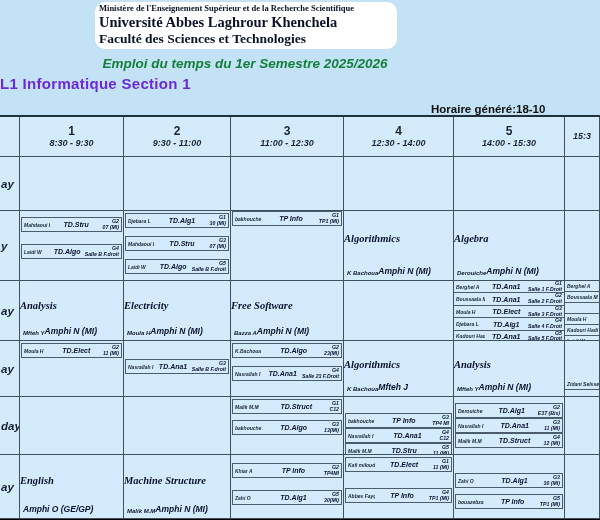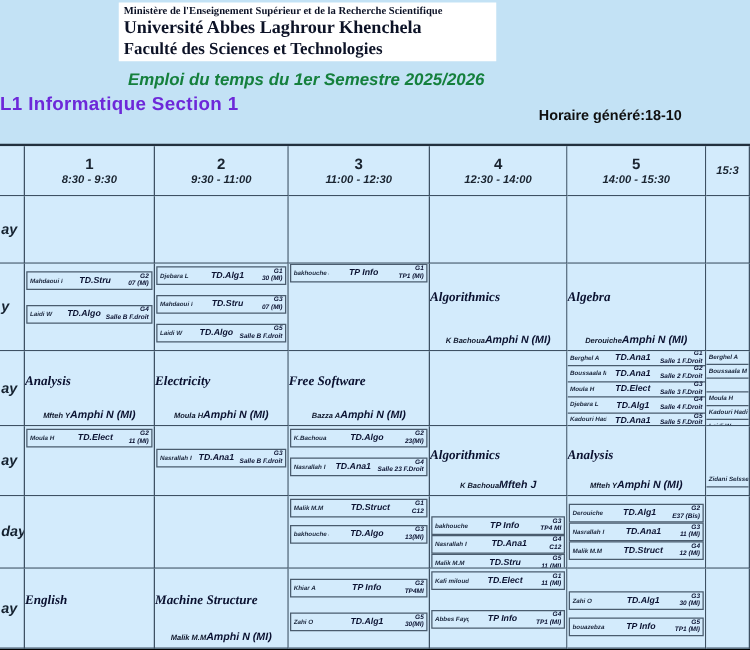--- a/index.html
+++ b/index.html
@@ -1,46 +1,46 @@
 <!DOCTYPE html>
 <html><head>
 <meta charset="utf-8">
 <style>
   html,body{margin:0;padding:0;}
   .page{position:relative;width:600px;height:520px;background:#c3e2f5;overflow:hidden;
         font-family:"Liberation Sans",sans-serif;color:#0c1226;}
   
   .hdr{position:absolute;top:0;left:0;width:600px;height:115px;}
   .ministry-box{position:absolute;left:95px;top:2px;width:294px;background:#ffffff;
-                padding:1px 4px 2px 4px;font-family:"Liberation Serif",serif;}
+                padding:1px 4px 2px 4px;font-family:"Liberation Serif",serif;border-radius:10px;}
   .min{font-size:8.5px;font-weight:bold;line-height:1.25;white-space:nowrap;}
   .uni{font-size:14.5px;font-weight:bold;line-height:1.2;white-space:nowrap;}
   .fac{font-size:13.5px;font-weight:bold;line-height:1.2;white-space:nowrap;}
   .title{position:absolute;top:56px;left:0;width:490px;text-align:center;
          font-size:13.5px;font-weight:bold;font-style:italic;color:#15803d;}
   .section{position:absolute;top:75px;left:0;width:512px;text-align:left;
            font-size:15px;font-weight:bold;color:#6d28d9;letter-spacing:.3px;}
-  .gen{position:absolute;top:87px;left:431px;font-size:11.5px;font-weight:bold;color:#101010;white-space:nowrap;}
+  .gen{position:absolute;top:103px;left:431px;font-size:11.5px;font-weight:bold;color:#101010;white-space:nowrap;}
   
   .tt{position:absolute;top:115px;left:0;width:600px;height:402px;display:grid;
       grid-template-columns:20px 104px 107px 113px 110px 111px 35px;
       grid-template-rows:40px 54px 70px 60px 56px 58px 64px;
       border-top:2px solid #22303e;border-bottom:3px solid #000;}
   .cell{background:#d3ebfc;border-right:1px solid #3e5163;border-bottom:1px solid #3e5163;
         position:relative;overflow:hidden;}
   .col-h{display:flex;flex-direction:column;align-items:center;justify-content:center;}
   .col-h .num{font-size:12px;font-weight:bold;color:#1a2430;line-height:1.1;}
   .col-h .time{font-size:9px;font-weight:bold;font-style:italic;color:#1a2430;line-height:1.2;}
   .day-c{display:flex;align-items:center;justify-content:flex-start;}
   .day-c span{font-size:11.5px;font-weight:bold;font-style:italic;color:#14202e;padding-left:1px;}
   
   .lecture{position:absolute;inset:0;display:flex;flex-direction:column;justify-content:flex-end;}
   .lecture .lt{position:absolute;top:32%;left:0;right:14px;text-align:left;
                font-size:10.5px;font-weight:bold;font-style:italic;color:#0a1130;font-family:Liberation Serif, serif;}
-  .lecture .lb{display:flex;justify-content:center;align-items:flex-end;padding:0 3px 4px 3px;}
+  .lecture .lb{display:flex;justify-content:flex-start;align-items:flex-end;padding:0 3px 4px 3px;}
   .lecture .lb .t{font-size:6px;font-weight:bold;font-style:italic;color:#10182c;}
   .lecture .lb .r{font-size:8.5px;font-weight:bold;font-style:italic;color:#0a1130;}
   
   .td-entry{display:flex;align-items:center;border:1px solid #4a5c6e;margin:0 1px;
             height:15px;padding:0 2px;box-sizing:border-box;}
   .td-entry .t{font-size:5px;font-style:italic;font-weight:bold;color:#18243a;width:27%;
                white-space:nowrap;overflow:hidden;}
   .td-entry .c{flex:1;text-align:center;font-size:7px;font-weight:bold;font-style:italic;color:#0a1130;}
   .td-entry .gr{display:flex;flex-direction:column;align-items:flex-end;line-height:1.1;
                 font-size:5.2px;font-weight:bold;font-style:italic;color:#0a1130;}
@@ -408,20 +408,24 @@
       </div>
     </div>
     <div class="cell"></div>
 
     <div class="cell day-c">
         <span>ay</span>
       </div>
     <div class="cell">
       <div class="lecture">
         <div class="lt">English</div>
+        <div class="lb">
+            <span class="t"></span>
+            <span class="r">Amphi O (GE/GP)</span>
+          </div>
       </div>
     </div>
     <div class="cell">
       <div class="lecture">
         <div class="lt">Machine Structure</div>
         <div class="lb">
             <span class="t">Malik M.M</span>
             <span class="r">Amphi N (MI)</span>
           </div>
       </div>

